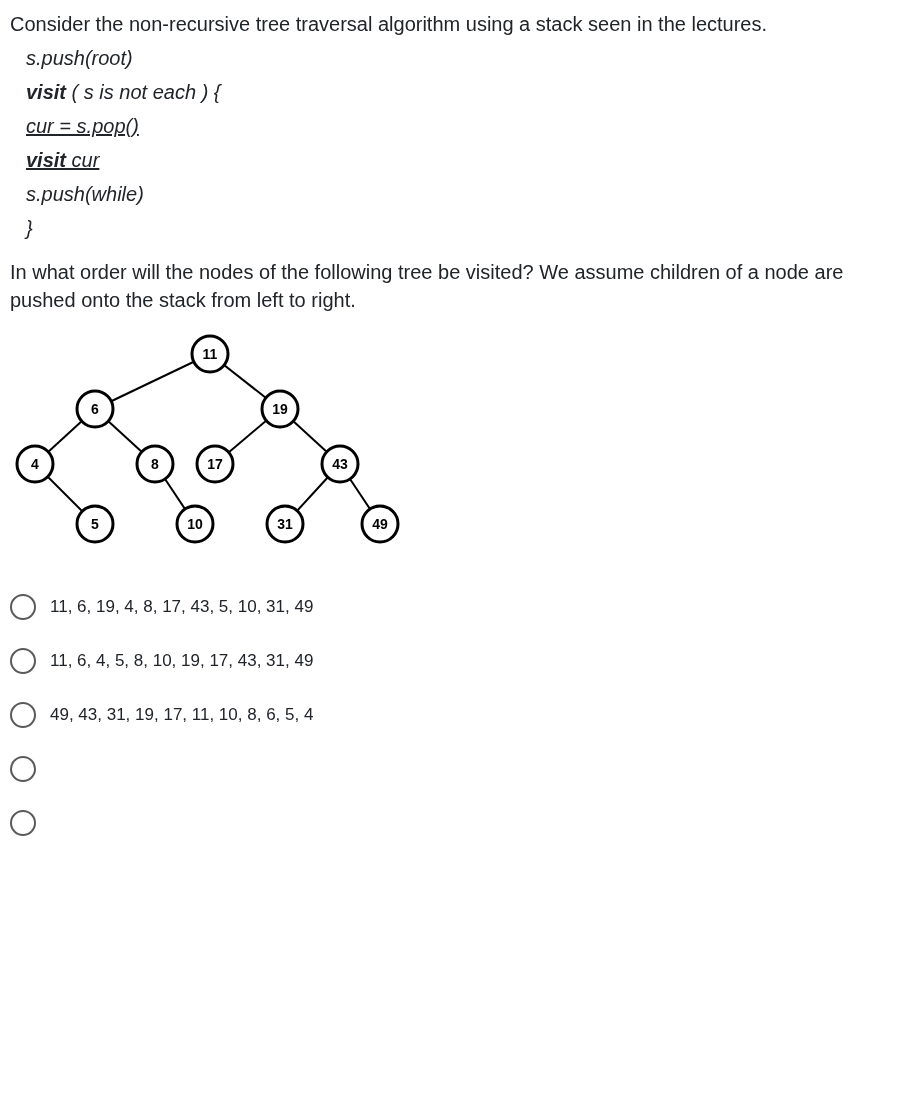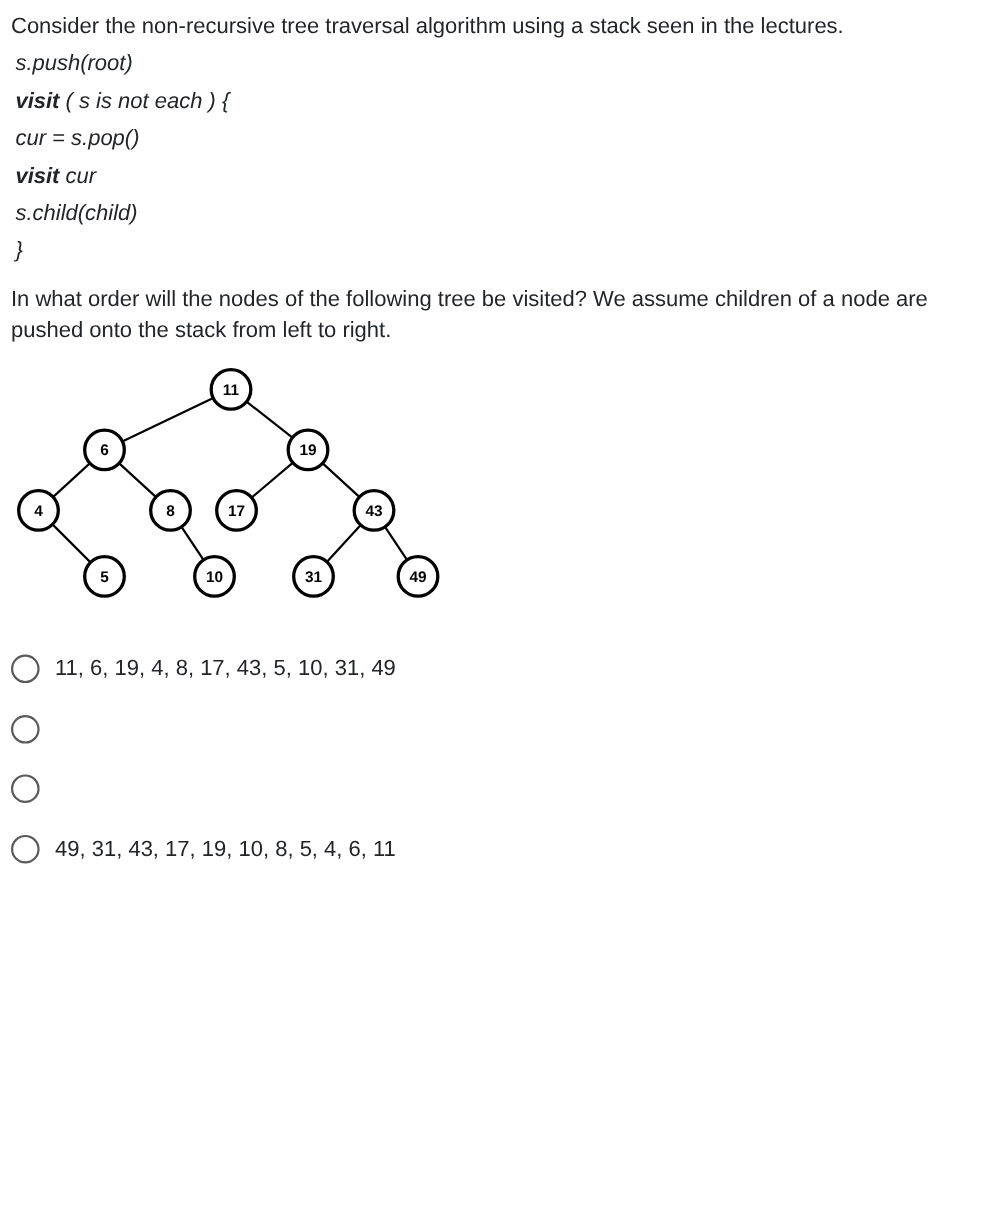--- a/index.html
+++ b/index.html
@@ -8,42 +8,42 @@
     font-family: -apple-system, BlinkMacSystemFont, "Segoe UI", Helvetica, Arial, sans-serif;
     color: #212529;
     font-size: 20px;
     line-height: 1.4;
     width: 889px;
   }
   .question-intro {
   }
   .pseudo {
     font-style: italic;
-    margin-left: 4px;
+    margin-left: 16px;
     margin-bottom: 16px;
   }
   .pseudo .line { margin: 6px 0; }
-  .ind1 { margin-left: 32px; }
+  .ind1 { margin-left: 32px; text-decoration: underline; }
   .ind2 { margin-left: 64px; }
   .question-follow {
     margin-top: 10px;
     margin-bottom: 6px;
   }
   .tree-wrap {
     margin: 10px 0 40px 0;
   }
   svg { display: block; }
   .options {
     margin-top: 40px;
   }
   .option {
     display: flex;
     align-items: center;
     margin: 28px 0;
-    font-size: 20px;
+    font-size: 17px;
   }
   .radio {
     width: 22px;
     height: 22px;
     border: 2px solid #5a5a5a;
     border-radius: 50%;
     margin-right: 14px;
     flex: 0 0 auto;
   }
   .bold-italic { font-weight: 600; font-style: italic; }
@@ -51,21 +51,21 @@
 </head>
 <body>
 
 <div class="question-intro">Consider the non-recursive tree traversal algorithm using a stack seen in the lectures.</div>
 
 <div class="pseudo">
   <div class="line">s.push(root)</div>
   <div class="line"><span class="bold-italic">visit</span><span> ( s is not each ) {</span></div>
   <div class="line ind1">cur = s.pop()</div>
   <div class="line ind1"><span class="bold-italic">visit</span><span> cur</span></div>
-  <div class="line ind2">s.child(child)</div>
+  <div class="line ind2">s.push(while)</div>
   <div class="line">}</div>
 </div>
 
 <div class="question-follow">In what order will the nodes of the following tree be visited? We assume children of a node are pushed onto the stack from left to right.</div>
 
 <div class="tree-wrap">
 <svg width="400" height="230" viewBox="0 0 400 230">
   <g stroke="#000" stroke-width="2" fill="none">
     <line x1="200" y1="30" x2="85" y2="85"></line>
     <line x1="200" y1="30" x2="270" y2="85"></line>
@@ -107,21 +107,25 @@
 </svg>
 </div>
 
 <div class="options">
   <div class="option">
     <span class="radio"></span>
     <span>11, 6, 19, 4, 8, 17, 43, 5, 10, 31, 49</span>
   </div>
   <div class="option">
     <span class="radio"></span>
+    <span>11, 6, 4, 5, 8, 10,  19, 17, 43, 31, 49</span>
+  </div>
+  <div class="option">
+    <span class="radio"></span>
+    <span>49, 43, 31, 19, 17, 11, 10, 8, 6, 5, 4</span>
   </div>
   <div class="option">
     <span class="radio"></span>
   </div>
   <div class="option">
     <span class="radio"></span>
-    <span>49, 31, 43, 17, 19, 10, 8, 5, 4, 6, 11</span>
   </div>
 </div>
 
 </body></html>

